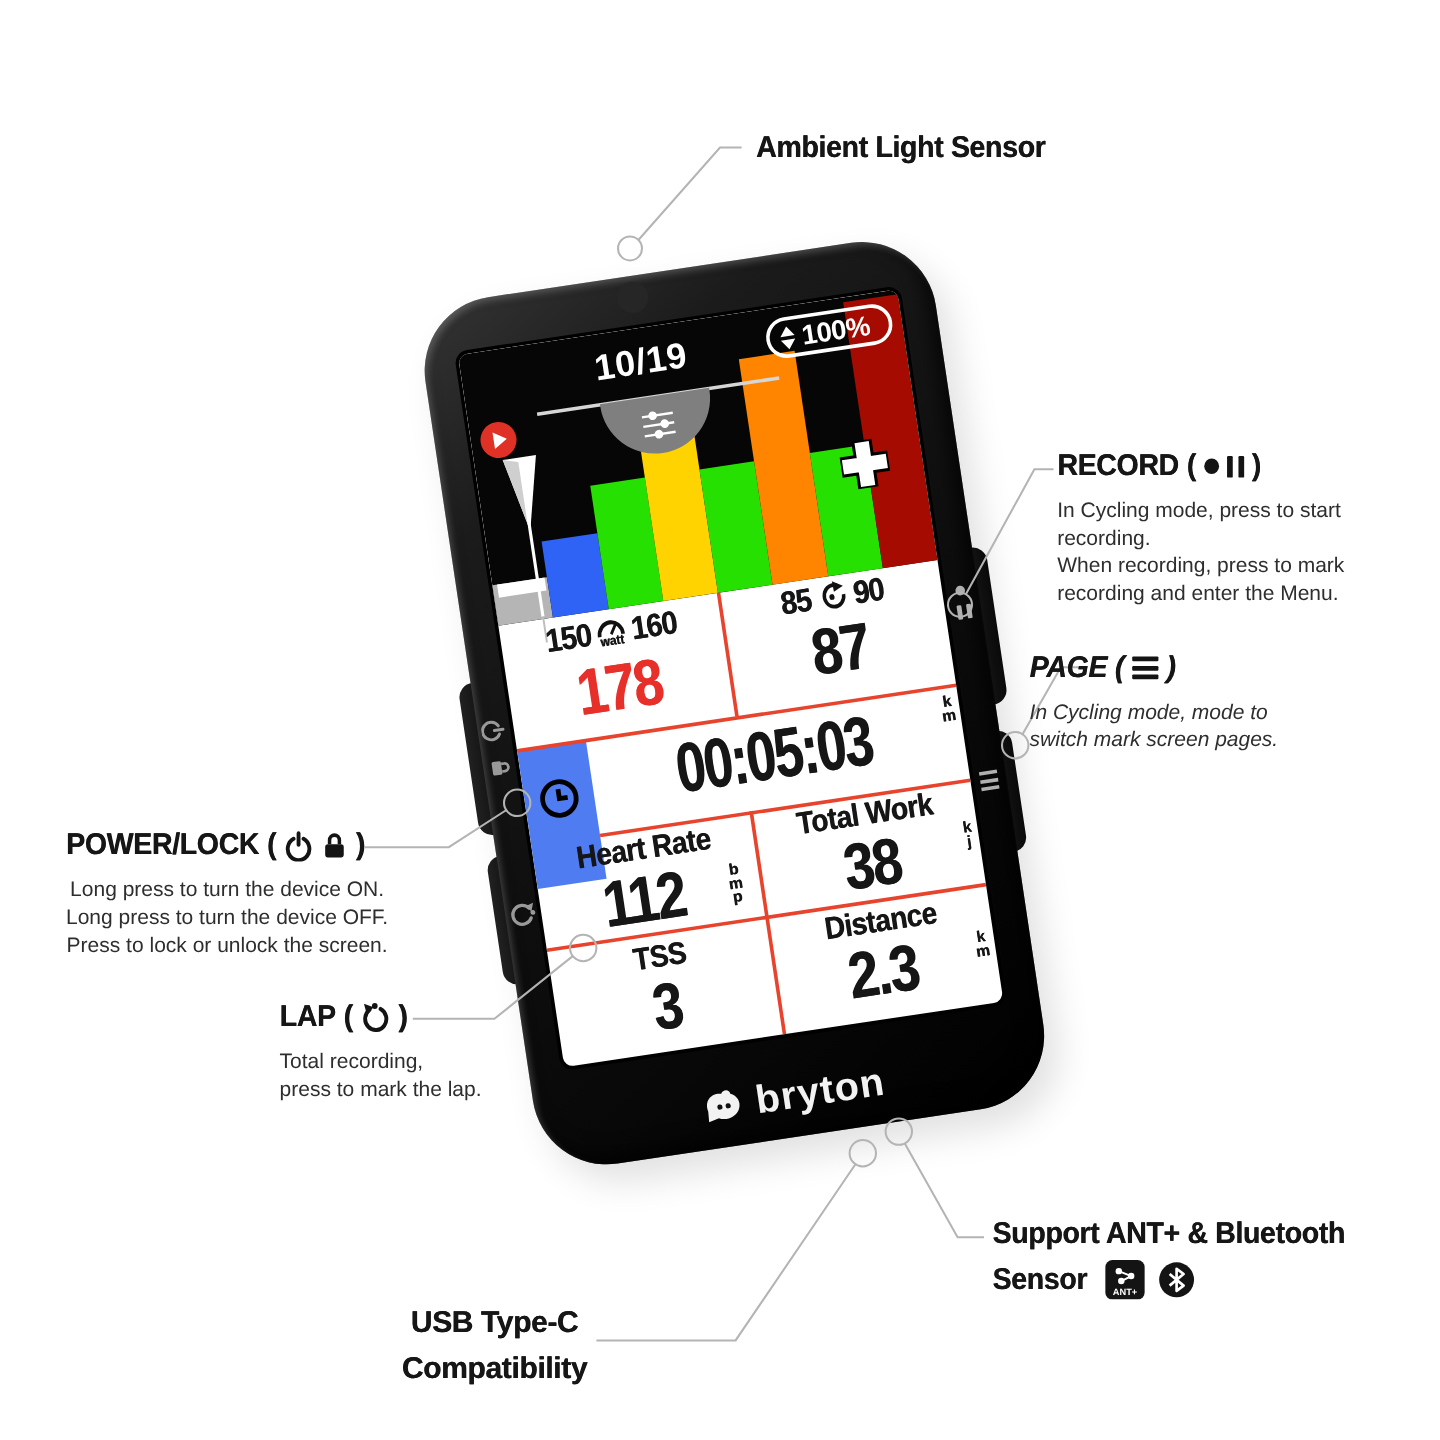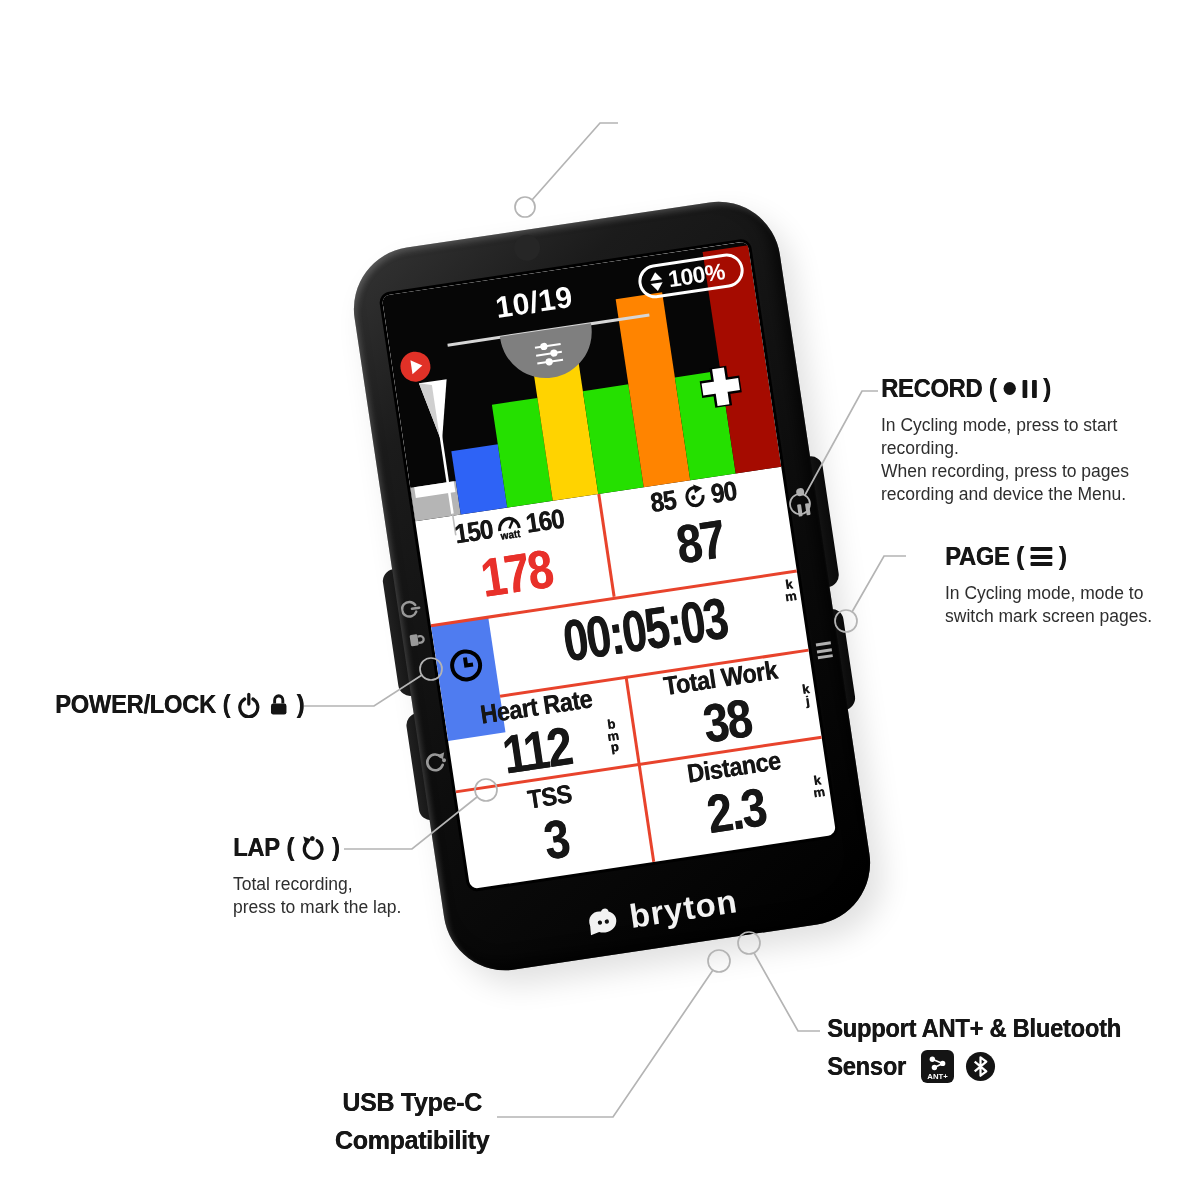--- a/index.html
+++ b/index.html
@@ -109,21 +109,21 @@
   .lines{position:absolute;inset:0;z-index:50;pointer-events:none;}
 
   
   .block{position:absolute;z-index:60;}
   .t-title{display:flex;align-items:center;gap:7px;font-size:25px;font-weight:800;color:#161616;
            letter-spacing:-.3px;white-space:nowrap;transform:scaleX(.95);transform-origin:0 50%;
            text-shadow:.4px 0 currentColor;}
   .t-desc{margin-top:11px;font-size:17.5px;line-height:23px;color:#2e2e2e;white-space:nowrap;}
   .bk-ambient{left:630px;top:109px;}
   .bk-record{left:881px;top:374px;}
-  .bk-page{left:945px;top:542px;}
+  .bk-page{left:858px;top:542px;font-style:italic;}
   .bk-power{left:55px;top:690px;text-align:center;}
   .bk-lap{left:233px;top:833px;}
   .bk-usb{left:312px;top:1083px;width:200px;text-align:center;}
   .bk-usb .t-lines{font-size:25px;font-weight:800;line-height:38px;letter-spacing:-.3px;
                    text-shadow:.4px 0 currentColor;}
   .bk-sensor{left:827px;top:1014px;}
   .bk-sensor .l2{display:flex;align-items:center;gap:11px;margin-top:7px;}
   .rec-dot{width:13px;height:13px;border-radius:50%;background:#141414;display:inline-block;}
   .rec-bars{display:inline-flex;gap:5px;}
   .rec-bars div{width:5px;height:18px;background:#141414;border-radius:1px;}
@@ -323,37 +323,42 @@
         <circle cx="431" cy="669" r="11"></circle>
       <polyline points="344,849 412,849 477,797"></polyline>
         <circle cx="486" cy="790" r="11"></circle>
       <polyline points="497,1117 613,1117 713,970"></polyline>
         <circle cx="719" cy="961" r="11"></circle>
       <polyline points="820,1031 798,1031 754,953"></polyline>
         <circle cx="749" cy="943" r="11"></circle>
     </g>
   </svg>
 
+  <div class="block bk-ambient">
+    <div class="t-title">
+        <span>Ambient Light Sensor</span>
+      </div>
+  </div>
 
   <div class="block bk-record">
     <div class="t-title">
       <span>RECORD</span>
       <span>(</span>
       <span class="rec-dot"></span>
       <span class="rec-bars">
           <div></div>
           <div></div>
         </span>
       <span>)</span>
     </div>
     <div class="t-desc">
         <div>In Cycling mode, press to start</div>
         <div>recording.</div>
-        <div>When recording, press to pages</div>
-        <div>recording and device the Menu.</div>
+        <div>When recording, press to mark</div>
+        <div>recording and enter the Menu.</div>
       </div>
   </div>
 
   <div class="block bk-page">
     <div class="t-title">
       <span>PAGE</span>
       <span>(</span>
       <span class="eq">
           <div></div>
           <div></div>
@@ -374,20 +379,25 @@
       <svg width="26" height="26" viewBox="0 0 26 26">
         <path d="M8.6,7 A9.5,9.5 0 1 0 17.4,7" fill="none" stroke="#141414" stroke-width="3.4" stroke-linecap="round"></path>
         <line x1="13" y1="2.5" x2="13" y2="12" stroke="#141414" stroke-width="3.4" stroke-linecap="round"></line>
       </svg>
       <svg width="23" height="25" viewBox="0 0 24 26">
         <path d="M7.5,12 V8.5 a4.5,4.5 0 0 1 9,0 V12" fill="none" stroke="#141414" stroke-width="3.2"></path>
         <rect x="3.5" y="12" width="17" height="11.5" rx="2.5" fill="#141414"></rect>
       </svg>
       <span>)</span>
     </div>
+    <div class="t-desc">
+        <div>Long press to turn the device ON.</div>
+        <div>Long press to turn the device OFF.</div>
+        <div>Press to lock or unlock the screen.</div>
+      </div>
   </div>
 
   <div class="block bk-lap">
     <div class="t-title">
       <span>LAP</span>
       <span>(</span>
       <svg width="26" height="26" viewBox="0 0 26 26">
         <circle cx="12.5" cy="3.4" r="2.5" fill="#141414"></circle>
         <path d="M7.8,6.6 A9.3,9.3 0 1 0 17.6,5.8" fill="none" stroke="#141414" stroke-width="3.4" stroke-linecap="round"></path>
         <polygon points="3,1.5 11.4,4.4 5.6,10.6" fill="#141414"></polygon>

